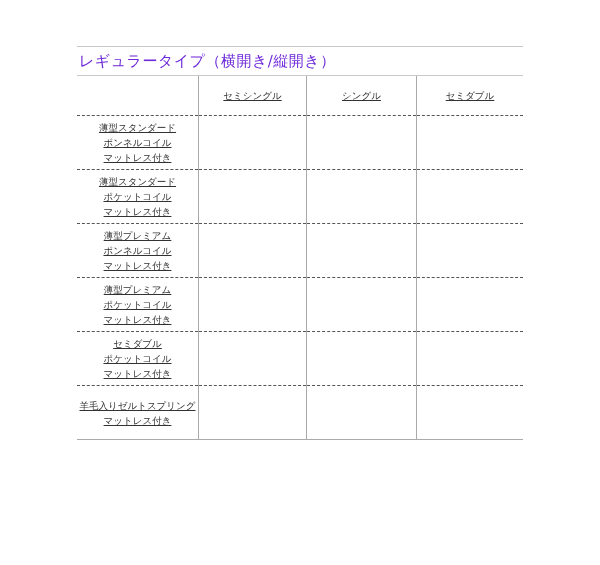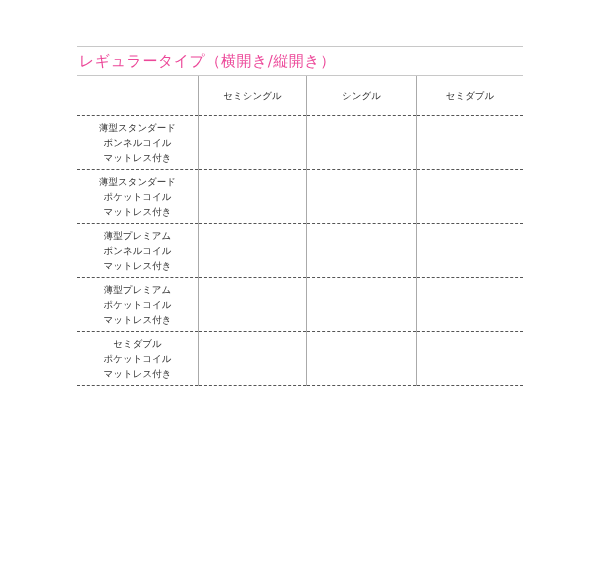--- a/index.html
+++ b/index.html
@@ -1,25 +1,25 @@
 <!DOCTYPE html>
 <html><head>
 <meta charset="utf-8">
 <style>
   html, body { margin:0; padding:0; background:#ffffff; }
   body { width:600px; height:565px; position:relative; overflow:hidden;
          font-family:"DejaVu Sans", sans-serif; color:#333; }
   .wrap { position:absolute; left:77px; top:46px; width:446px; }
   .topline { height:0; border-top:1px solid #c8c8c8; }
   .title { height:28px; line-height:28px; font-family:"DejaVu Serif", serif;
-           font-size:15px; color:#ec4899; padding-left:2px; letter-spacing:0.5px;
+           font-size:15px; color:#6d28d9; padding-left:2px; letter-spacing:0.5px;
            border-bottom:1px solid #c8c8c8; white-space:nowrap; }
   table { border-collapse:collapse; width:446px; table-layout:fixed; }
   td, th { padding:0; text-align:center; vertical-align:middle; font-weight:normal;
-           font-size:9.5px; line-height:15px; color:#333; }
+           font-size:9.5px; line-height:15px; color:#333;text-decoration:underline; }
   th { height:39px; border-bottom:1px dashed #555; }
   td { height:53px; border-bottom:1px dashed #555; }
   tr.last td { height:53px; border-bottom:1px solid #aaa; }
   .c0 { width:121px; }
   .c1 { width:107px; border-left:1px solid #aaa; }
   .c2 { width:109px; border-left:1px solid #aaa; }
   .c3 { border-left:1px solid #aaa; }
   .lbl span { display:block; }
 </style>
 </head>
@@ -81,15 +81,24 @@
       <tr>
         <td class="c0 lbl">
           <span>セミダブル</span>
           <span>ポケットコイル</span>
           <span>マットレス付き</span>
         </td>
         <td class="c1"></td>
         <td class="c2"></td>
         <td class="c3"></td>
       </tr>
+      <tr class="last">
+        <td class="c0 lbl">
+          <span>羊毛入りゼルトスプリング</span>
+          <span>マットレス付き</span>
+        </td>
+        <td class="c1"></td>
+        <td class="c2"></td>
+        <td class="c3"></td>
+      </tr>
     </tbody>
   </table>
 </div>
 
 </body></html>

